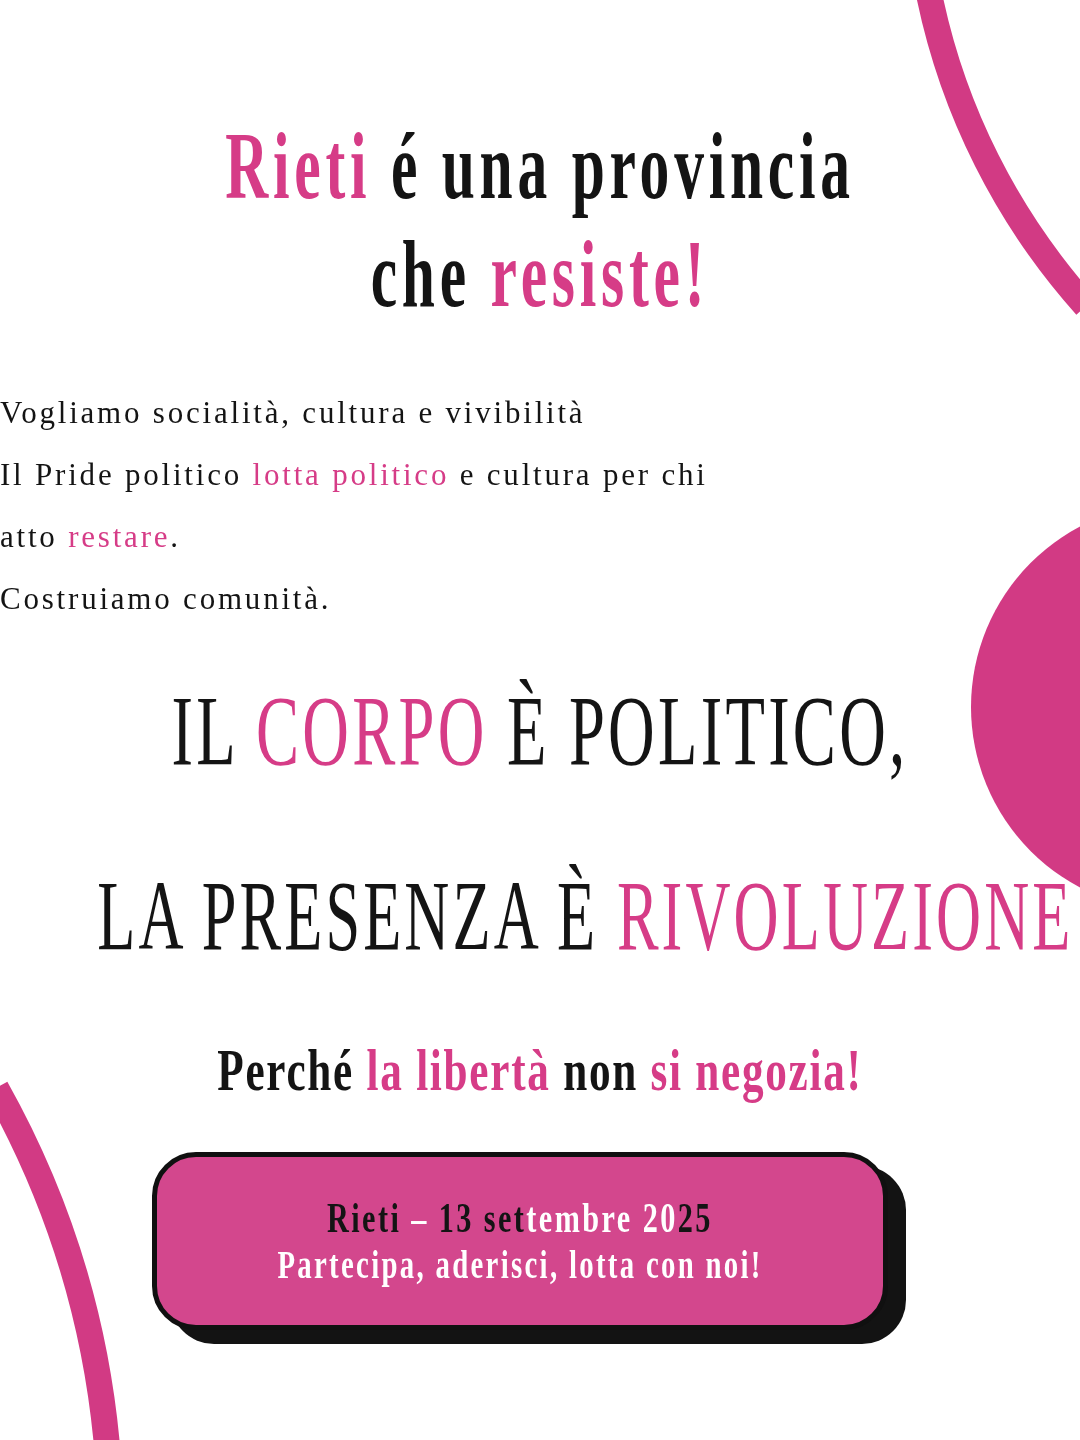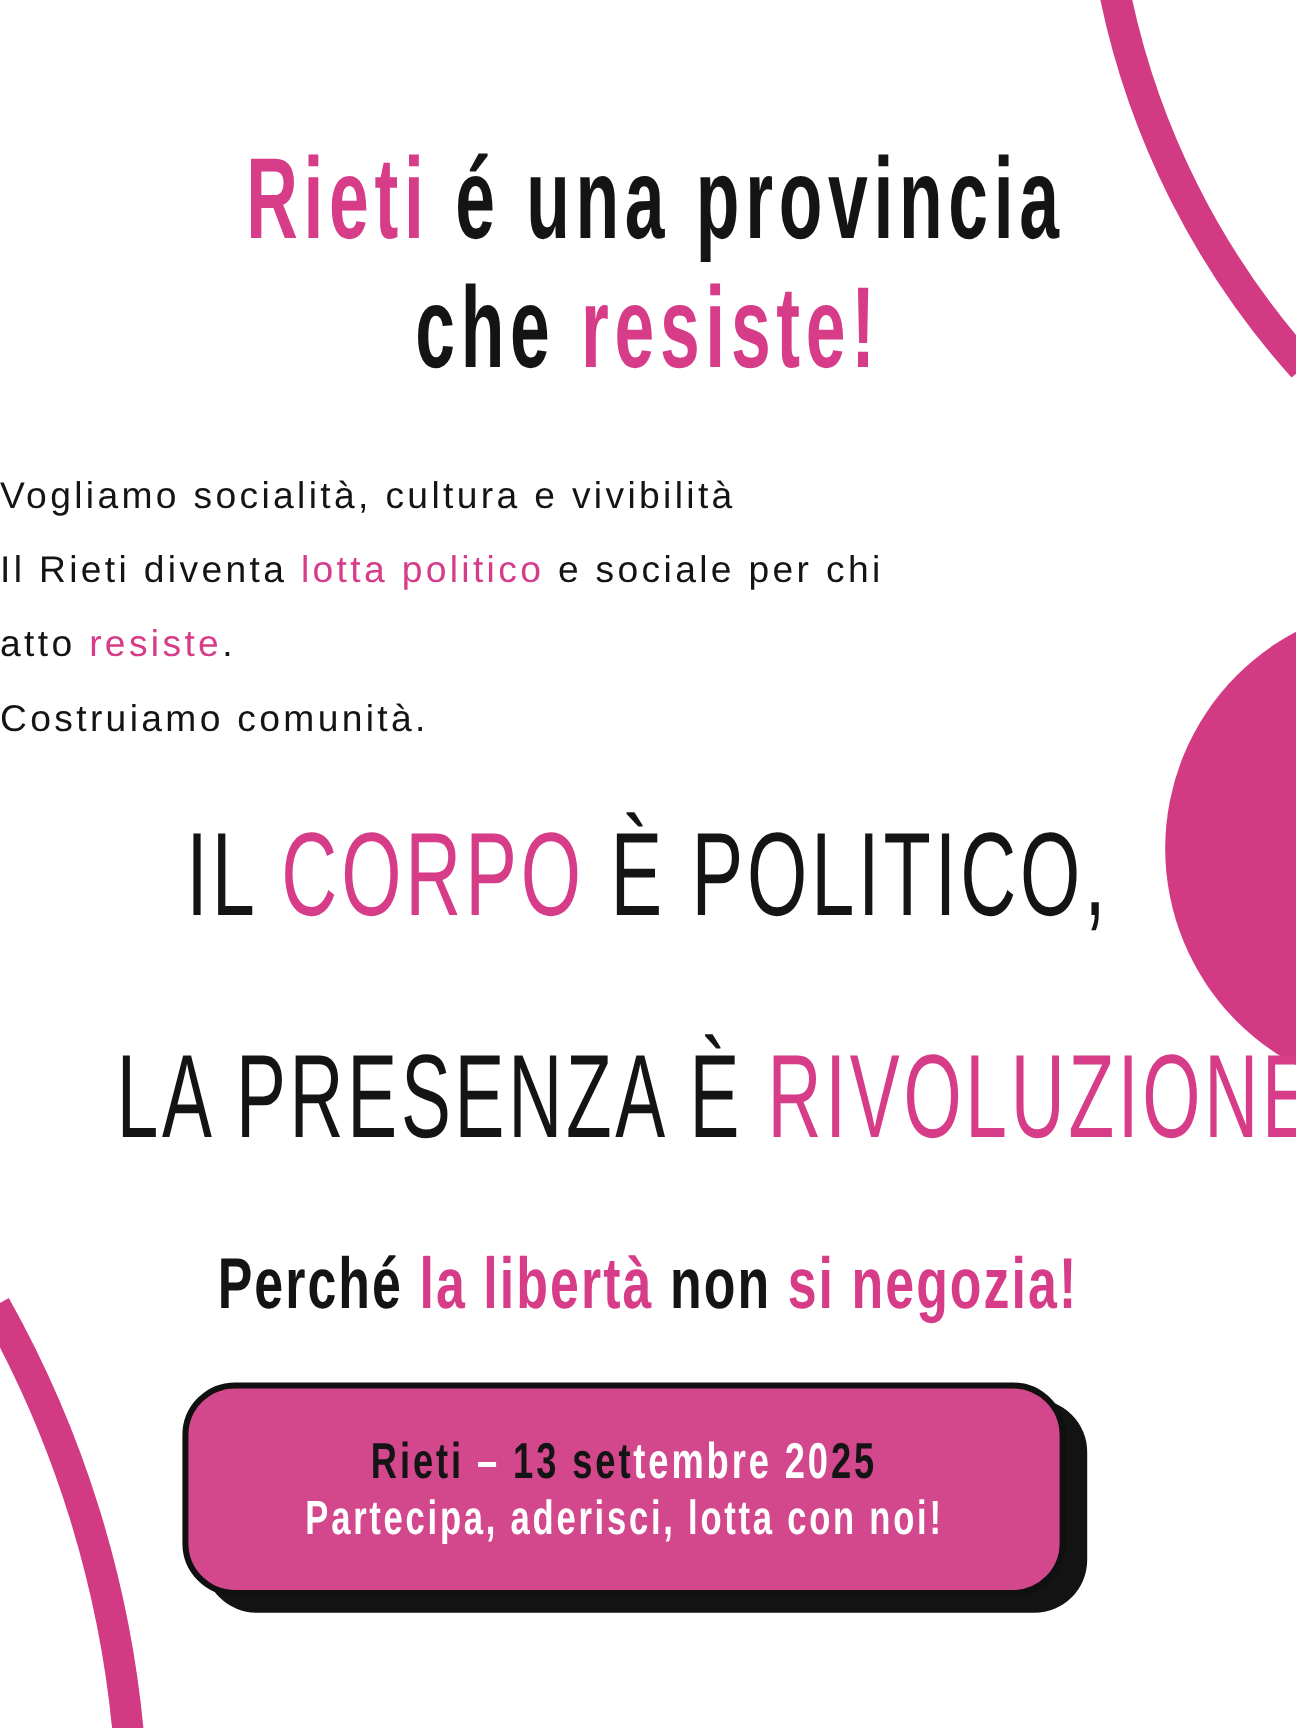--- a/index.html
+++ b/index.html
@@ -5,21 +5,21 @@
   * { margin:0; padding:0; box-sizing:border-box; }
   html, body { width:1080px; height:1440px; background:#ffffff; overflow:hidden; }
   :root {
     --pink_text:#D63C87; --pink_shape:#D23A84; --button_pink:#D3478D;
     --button_outline:#101010; --button_shadow:#131313;
     --dark:#141414; --white:#FFFFFF; --background:#FFFFFF;
   }
   .canvas {
     position:relative; width:1080px; height:1440px;
     background:var(--background);
-    font-family:Liberation Sans, sans-serif;
+    font-family:Liberation Serif, serif;
   }
   .decor { position:absolute; inset:0; width:100%; height:100%; pointer-events:none; }
   .arc  { fill:none; stroke:var(--pink_shape); stroke-width:26; }
   .blob { fill:var(--pink_shape); }
 
   .seg { white-space:pre; }
   .c-pink  { color:var(--pink_text); }
   .c-dark  { color:var(--dark); }
   .c-white { color:var(--white); }
 
@@ -81,24 +81,24 @@
     <span class="line">
       <span class="seg c-dark">che </span><span class="seg c-pink">resiste!</span>
     </span>
   </h1>
 
   <div class="intro">
     <span class="line">
       <span class="seg c-dark">Vogliamo socialità, cultura e vivibilità</span>
     </span>
     <span class="line">
-      <span class="seg c-dark">Il Rieti diventa </span><span class="seg c-pink">lotta politico</span><span class="seg c-dark"> e sociale per chi</span>
+      <span class="seg c-dark">Il Pride politico </span><span class="seg c-pink">lotta politico</span><span class="seg c-dark"> e cultura per chi</span>
     </span>
     <span class="line">
-      <span class="seg c-dark">atto </span><span class="seg c-pink">resiste</span><span class="seg c-dark">.</span>
+      <span class="seg c-dark">atto </span><span class="seg c-pink">restare</span><span class="seg c-dark">.</span>
     </span>
     <span class="line">
       <span class="seg c-dark">Costruiamo comunità.</span>
     </span>
   </div>
 
   <div class="slogan-line slogan-1">
     <span class="seg c-dark">IL </span><span class="seg c-pink">CORPO</span><span class="seg c-dark"> È POLITICO,</span>
   </div>
   <div class="slogan-line slogan-2">

